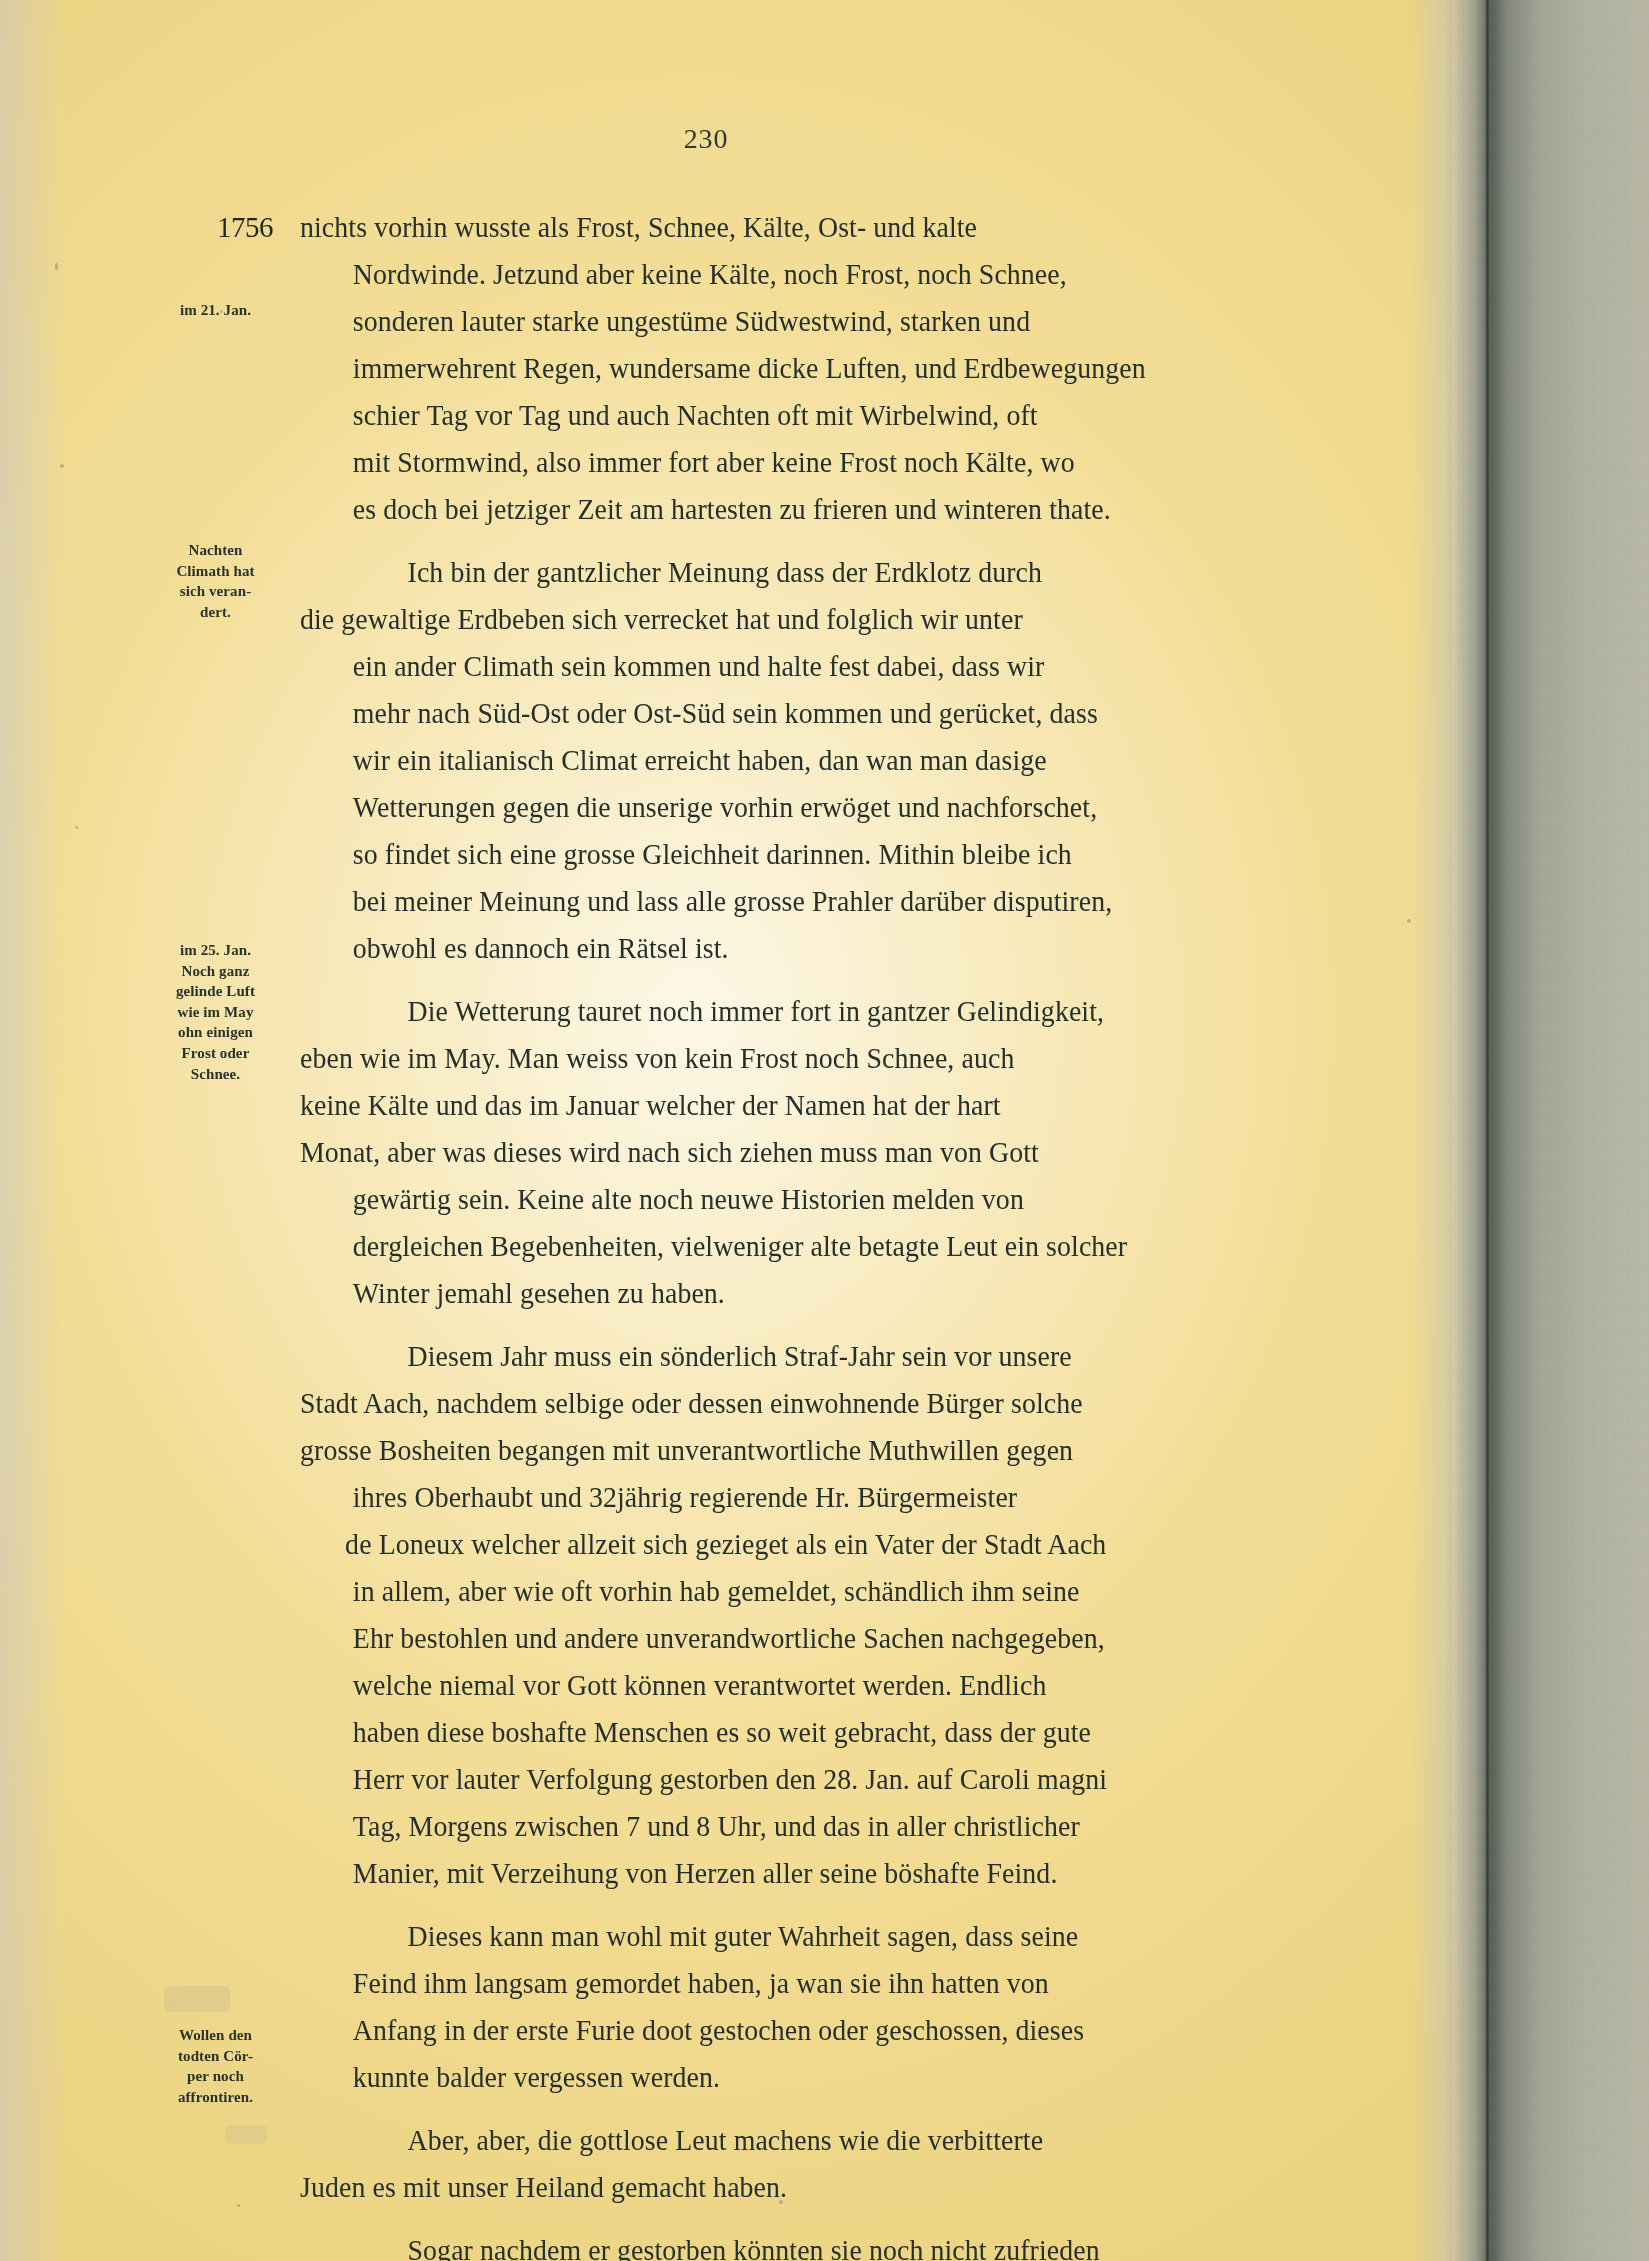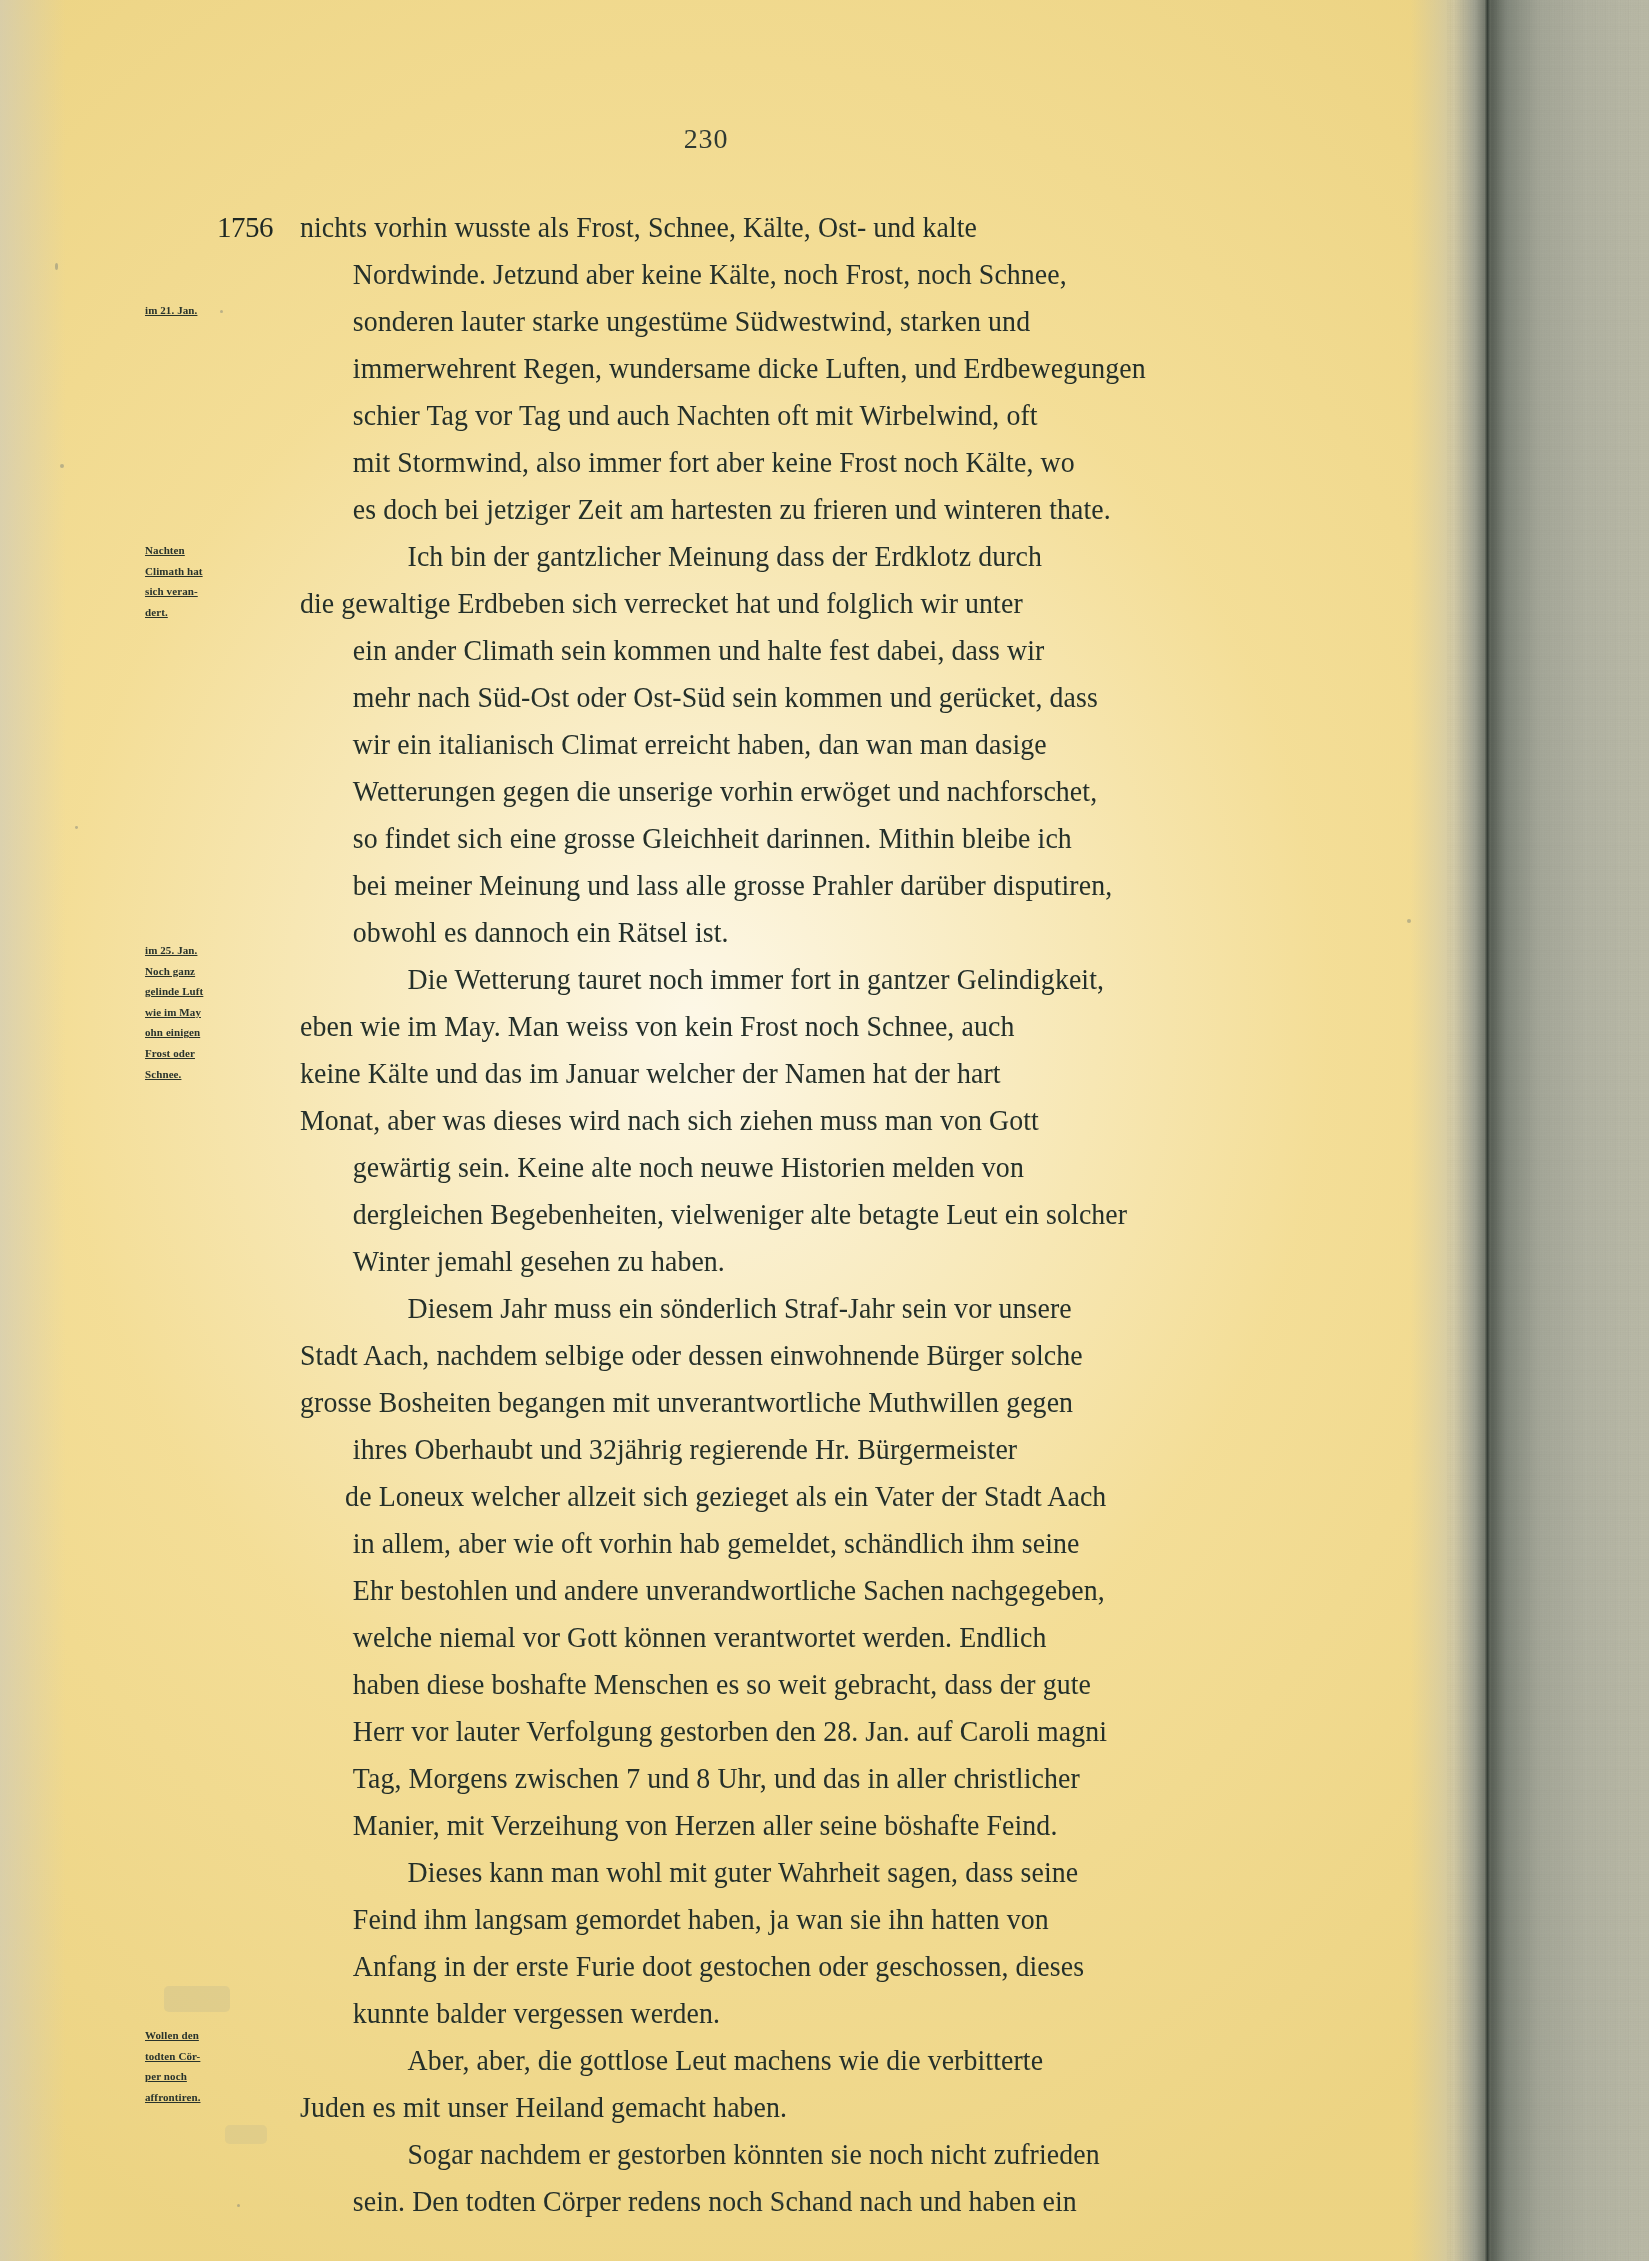--- a/index.html
+++ b/index.html
@@ -91,21 +91,21 @@
     width: 629px;
   }
 
   .para {
     font-size: 29px;
     line-height: 47px;
     color: #25302a;
     margin: 0;
     letter-spacing: 0.1px;
   }
-  .para + .para { margin-top: 0px; }
+  .para + .para { margin-top: 16px; }
 
   .line {
     display: block;
     white-space: nowrap;
     font-stretch: condensed;
     transform: scaleX(0.96);
     transform-origin: left center;
   }
   .line.indent { padding-left: 55px; }
   .line.hang   { padding-left: 0px; }
@@ -119,28 +119,27 @@
     line-height: 47px;
     color: #1e2823;
     letter-spacing: -0.5px;
     text-align: center;
   }
 
   
   .sidenote {
     position: absolute;
     width: 141px;
-    text-align: left;
-    font-size: 11px;
+    text-align: center;
+    font-size: 15px;
     line-height: 20.6px;
     color: #28332c;
     font-family: "Liberation Serif", "DejaVu Serif", serif;
     font-weight: bold;
     letter-spacing: 0.1px;
-    text-decoration: underline;
   }
   .sidenote .sn-line { display: block; white-space: nowrap; }
 
   
   .speck {
     position: absolute;
     background: rgba(120,126,120,0.45);
     border-radius: 50%;
     pointer-events: none;
   }

